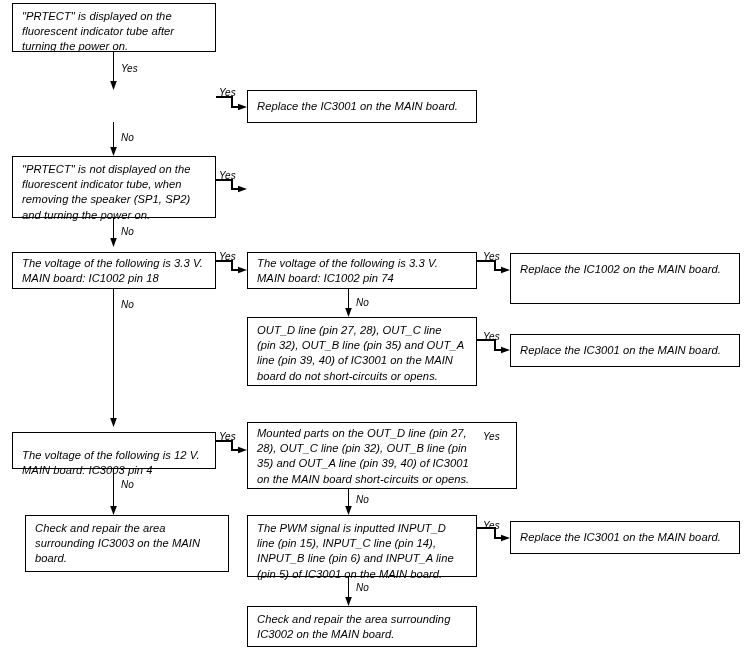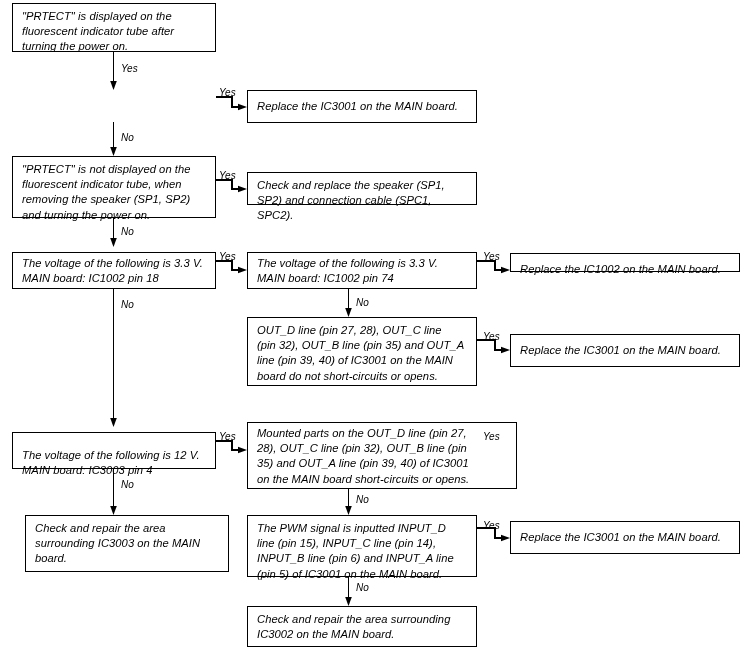--- a/index.html
+++ b/index.html
@@ -154,30 +154,28 @@
 turning the power on.</div>
 
 
   <div class="node" style="left:247px; top:90px; width:230px; height:33px; padding-top:8px;">Replace the IC3001 on the MAIN board.</div>
 
   <div class="node" style="left:12px; top:156px; width:204px; height:62px;">"PRTECT" is not displayed on the
 fluorescent indicator tube, when
 removing the speaker (SP1, SP2)
 and turning the power on.</div>
 
-  <div class="node" style="left:247px; top:172px; width:230px; height:33px;">Check and replace the speaker (SP1,
-SP2) and connection cable (SPC1, SPC2).</div>
 
   <div class="node" style="left:12px; top:252px; width:204px; height:37px; padding-top:3px;">The voltage of the following is 3.3 V.
 MAIN board: IC1002 pin 18</div>
 
   <div class="node" style="left:247px; top:252px; width:230px; height:37px; padding-top:3px;">The voltage of the following is 3.3 V.
 MAIN board: IC1002 pin 74</div>
 
-  <div class="node" style="left:510px; top:253px; width:230px; height:19px; padding-top:8px;">Replace the IC1002 on the MAIN board.</div>
+  <div class="node" style="left:510px; top:253px; width:230px; height:51px; padding-top:8px;">Replace the IC1002 on the MAIN board.</div>
 
   <div class="node" style="left:247px; top:317px; width:230px; height:69px;">OUT_D line (pin 27, 28), OUT_C line
 (pin 32), OUT_B line (pin 35) and OUT_A
 line (pin 39, 40) of IC3001 on the MAIN
 board do not short-circuits or opens.</div>
 
   <div class="node" style="left:510px; top:334px; width:230px; height:33px; padding-top:8px;">Replace the IC3001 on the MAIN board.</div>
 
   <div class="node" style="left:12px; top:432px; width:204px; height:37px; padding-top:15px;">The voltage of the following is 12 V.
 MAIN board: IC3003 pin 4</div>

